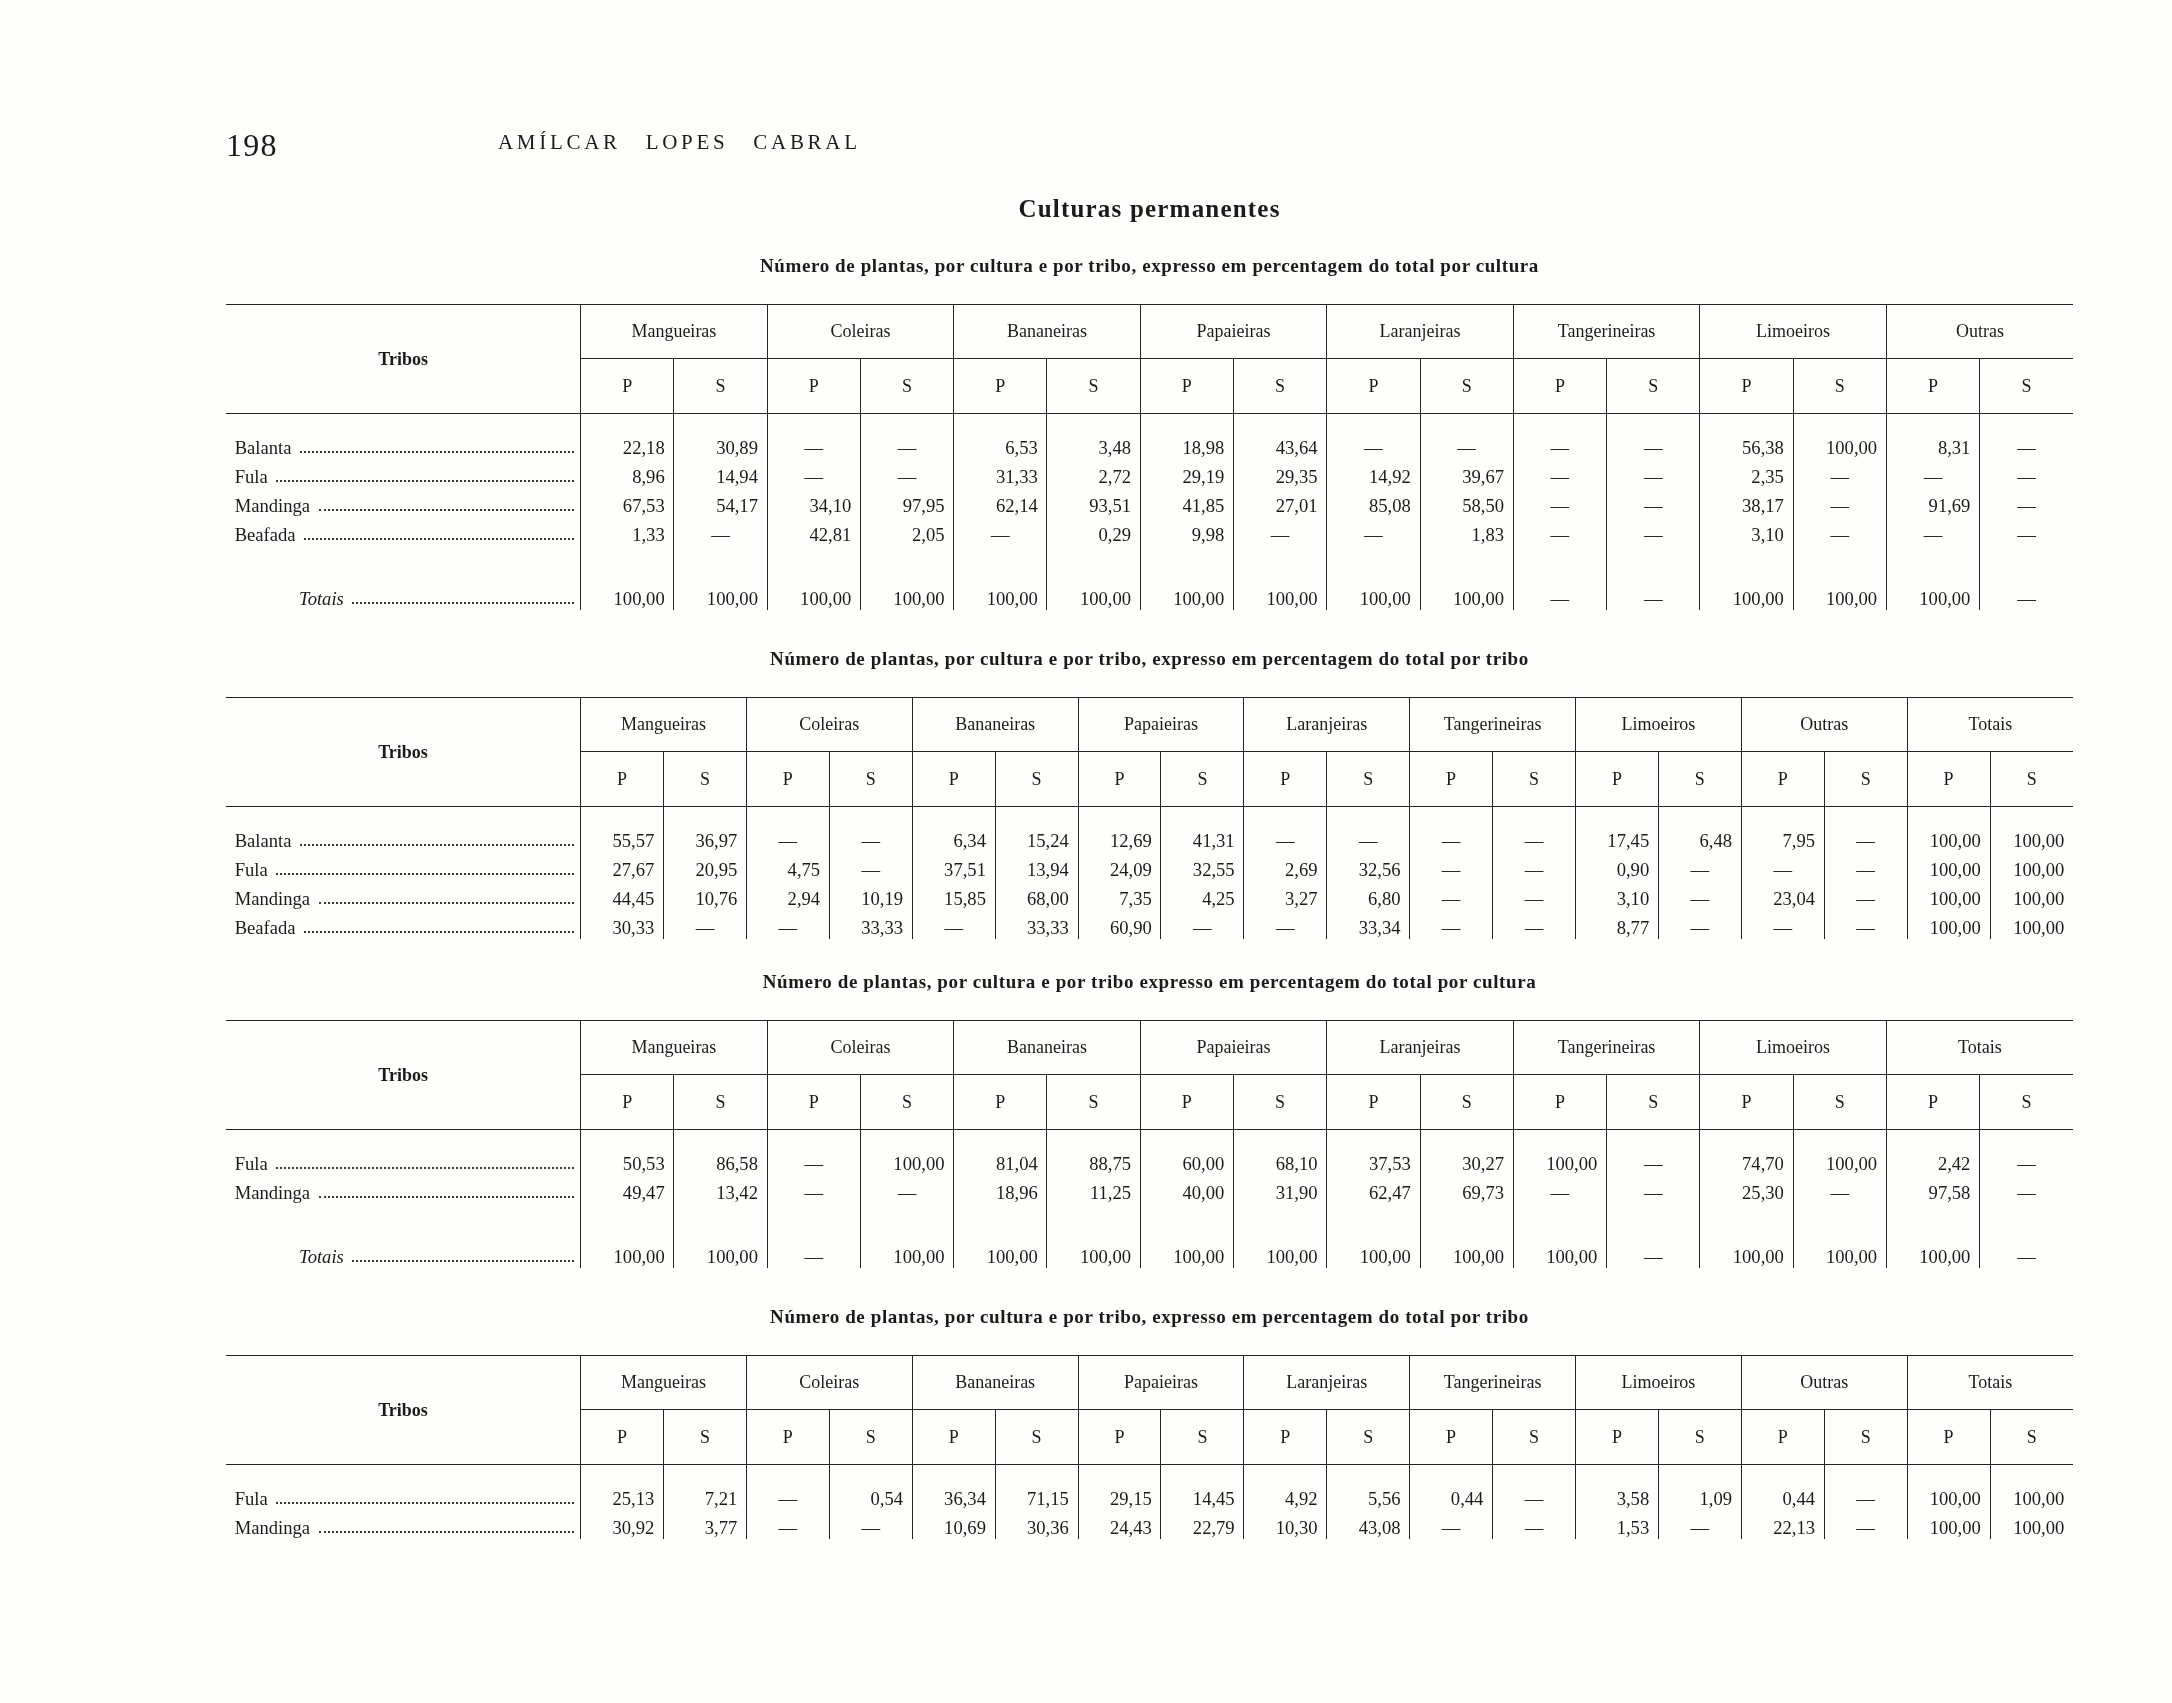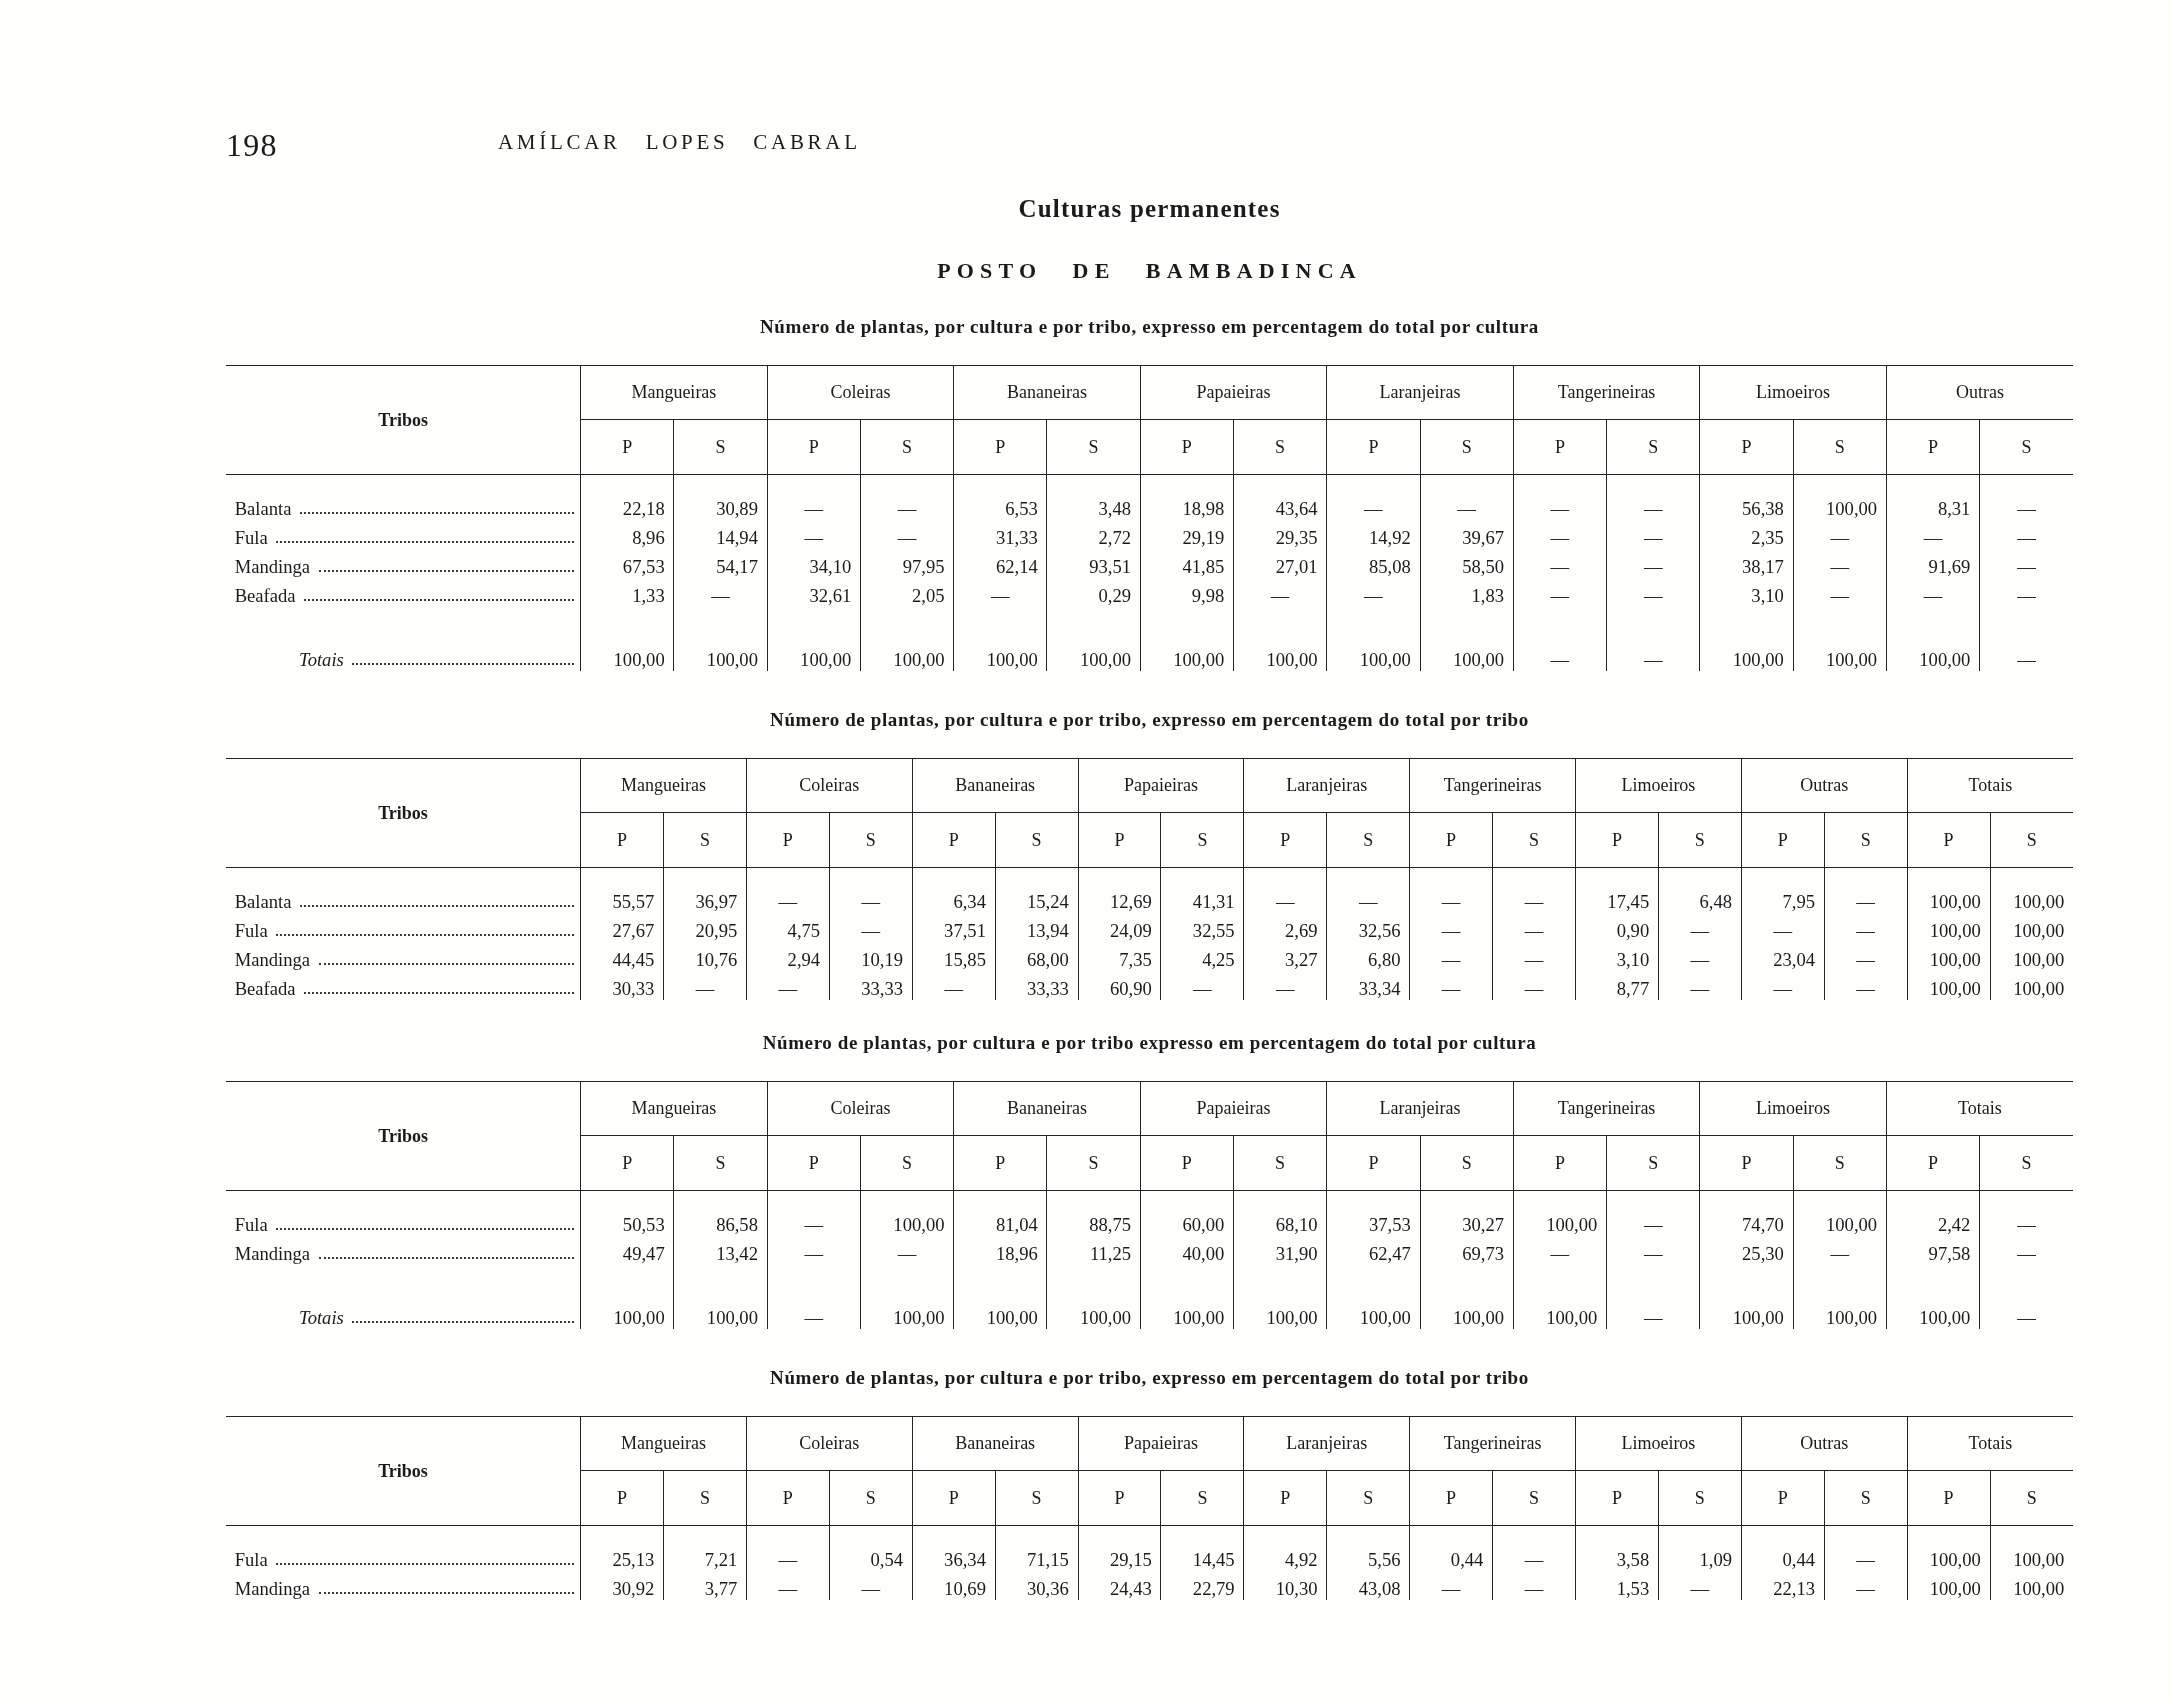--- a/index.html
+++ b/index.html
@@ -49,21 +49,20 @@
 <div class="page">
 
   <header class="running-head">
     <span class="page-number">198</span>
     <span class="running-title">AMÍLCAR LOPES CABRAL</span>
   </header>
 
   <h1 class="doc-title">Culturas permanentes</h1>
 
   <section>
-    <h2 class="posto">POSTO DE BAMBADINCA</h2>
     <p class="table-subtitle">Número de plantas, por cultura e por  tribo, expresso em percentagem do total por cultura</p>
     <table class="data-table" data-table="0.0">
         <colgroup>
           <col style="width: 19.2%;">
           <col style="width: 5.05%;">
           <col style="width: 5.05%;">
           <col style="width: 5.05%;">
           <col style="width: 5.05%;">
           <col style="width: 5.05%;">
           <col style="width: 5.05%;">
@@ -184,21 +183,21 @@
           </tr>
           <tr>
             <td class="stub-cell">
               <div class="lbl-wrap">
                 <span class="row-label">Beafada</span>
                 <span class="leader"></span>
               </div>
             </td>
             <td class="p">1,33</td>
             <td class="s dash">—</td>
-            <td class="p">32,61</td>
+            <td class="p">42,81</td>
             <td class="s">2,05</td>
             <td class="p dash">—</td>
             <td class="s">0,29</td>
             <td class="p">9,98</td>
             <td class="s dash">—</td>
             <td class="p dash">—</td>
             <td class="s">1,83</td>
             <td class="p dash">—</td>
             <td class="s dash">—</td>
             <td class="p">3,10</td>

